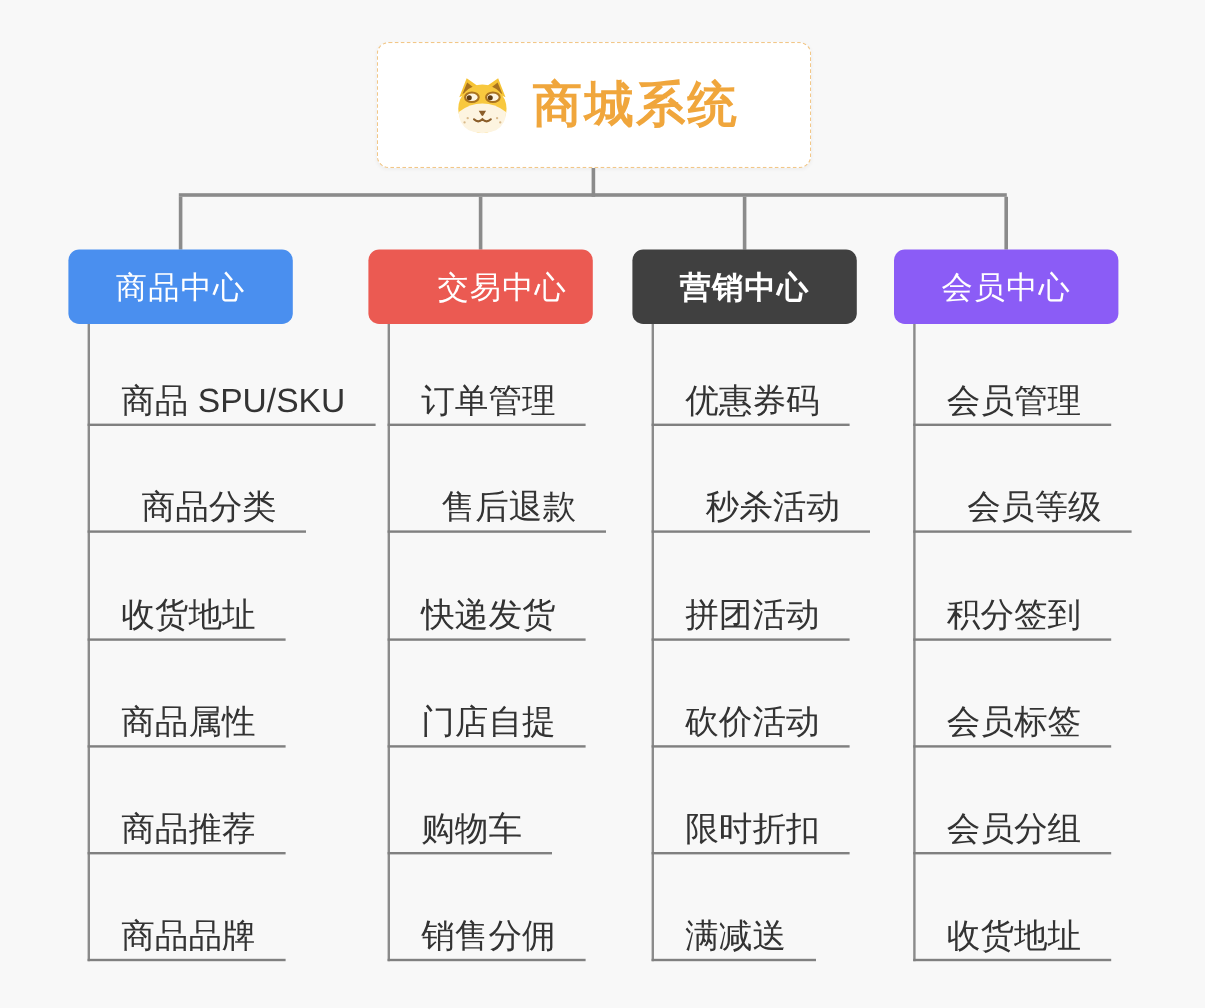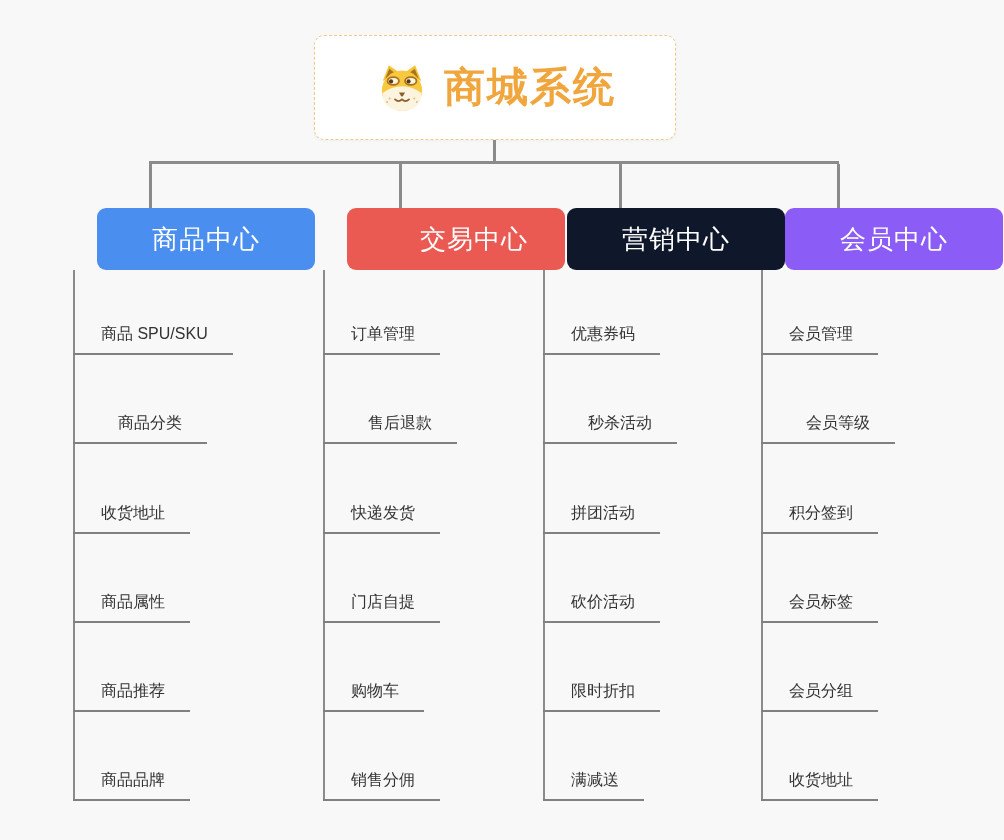--- a/index.html
+++ b/index.html
@@ -55,48 +55,47 @@
   
   .column { position: absolute; top: 208px; width: 187px; height: 600px; }
   .c0 { left: 57px; }
   .c1 { left: 307px; }
   .c2 { left: 527px; }
   .c3 { left: 745px; }
 
   .branch-box {
     position: absolute;
     left: 0; top: 0;
-    width: 218px;
+    width: 187px;
     height: 62px;
     border-radius: 9px;
     color: #ffffff;
     font-size: 26px;
     letter-spacing: 1px;
     display: flex;
     align-items: center;
     justify-content: center;
     box-sizing: border-box;
     cursor: pointer;
-    margin-left: 40px;
   }
 
   .vline {
     position: absolute;
     left: 16px;
     top: 62px;
     width: 2px;
     height: 531px;
     background: #8b8b8b;
   }
 
   .leaf {
     position: absolute;
     left: 16px;
     padding: 10px 25px 8px 28px;
-    font-size: 16px;
+    font-size: 28px;
     line-height: 22px;
     color: #333333;
     border-bottom: 2px solid #808080;
     white-space: nowrap;
     width: max-content;
     cursor: pointer;
   }
   .r0 { top: 105px; }
   .r1 { top: 194px; padding-left: 45px; }
   .r2 { top: 284px; }
@@ -161,21 +160,21 @@
     <div class="vline"></div>
     <div class="leaf r0">订单管理</div>
     <div class="leaf r1">售后退款</div>
     <div class="leaf r2">快递发货</div>
     <div class="leaf r3">门店自提</div>
     <div class="leaf r4">购物车</div>
     <div class="leaf r5">销售分佣</div>
   </div>
 
   <div class="column c2">
-    <div class="branch-box" style="background-color: #0f172a;">营销中心</div>
+    <div class="branch-box" style="background-color: #404040; font-weight: bold;">营销中心</div>
     <div class="vline"></div>
     <div class="leaf r0">优惠券码</div>
     <div class="leaf r1">秒杀活动</div>
     <div class="leaf r2">拼团活动</div>
     <div class="leaf r3">砍价活动</div>
     <div class="leaf r4">限时折扣</div>
     <div class="leaf r5">满减送</div>
   </div>
 
   <div class="column c3">

